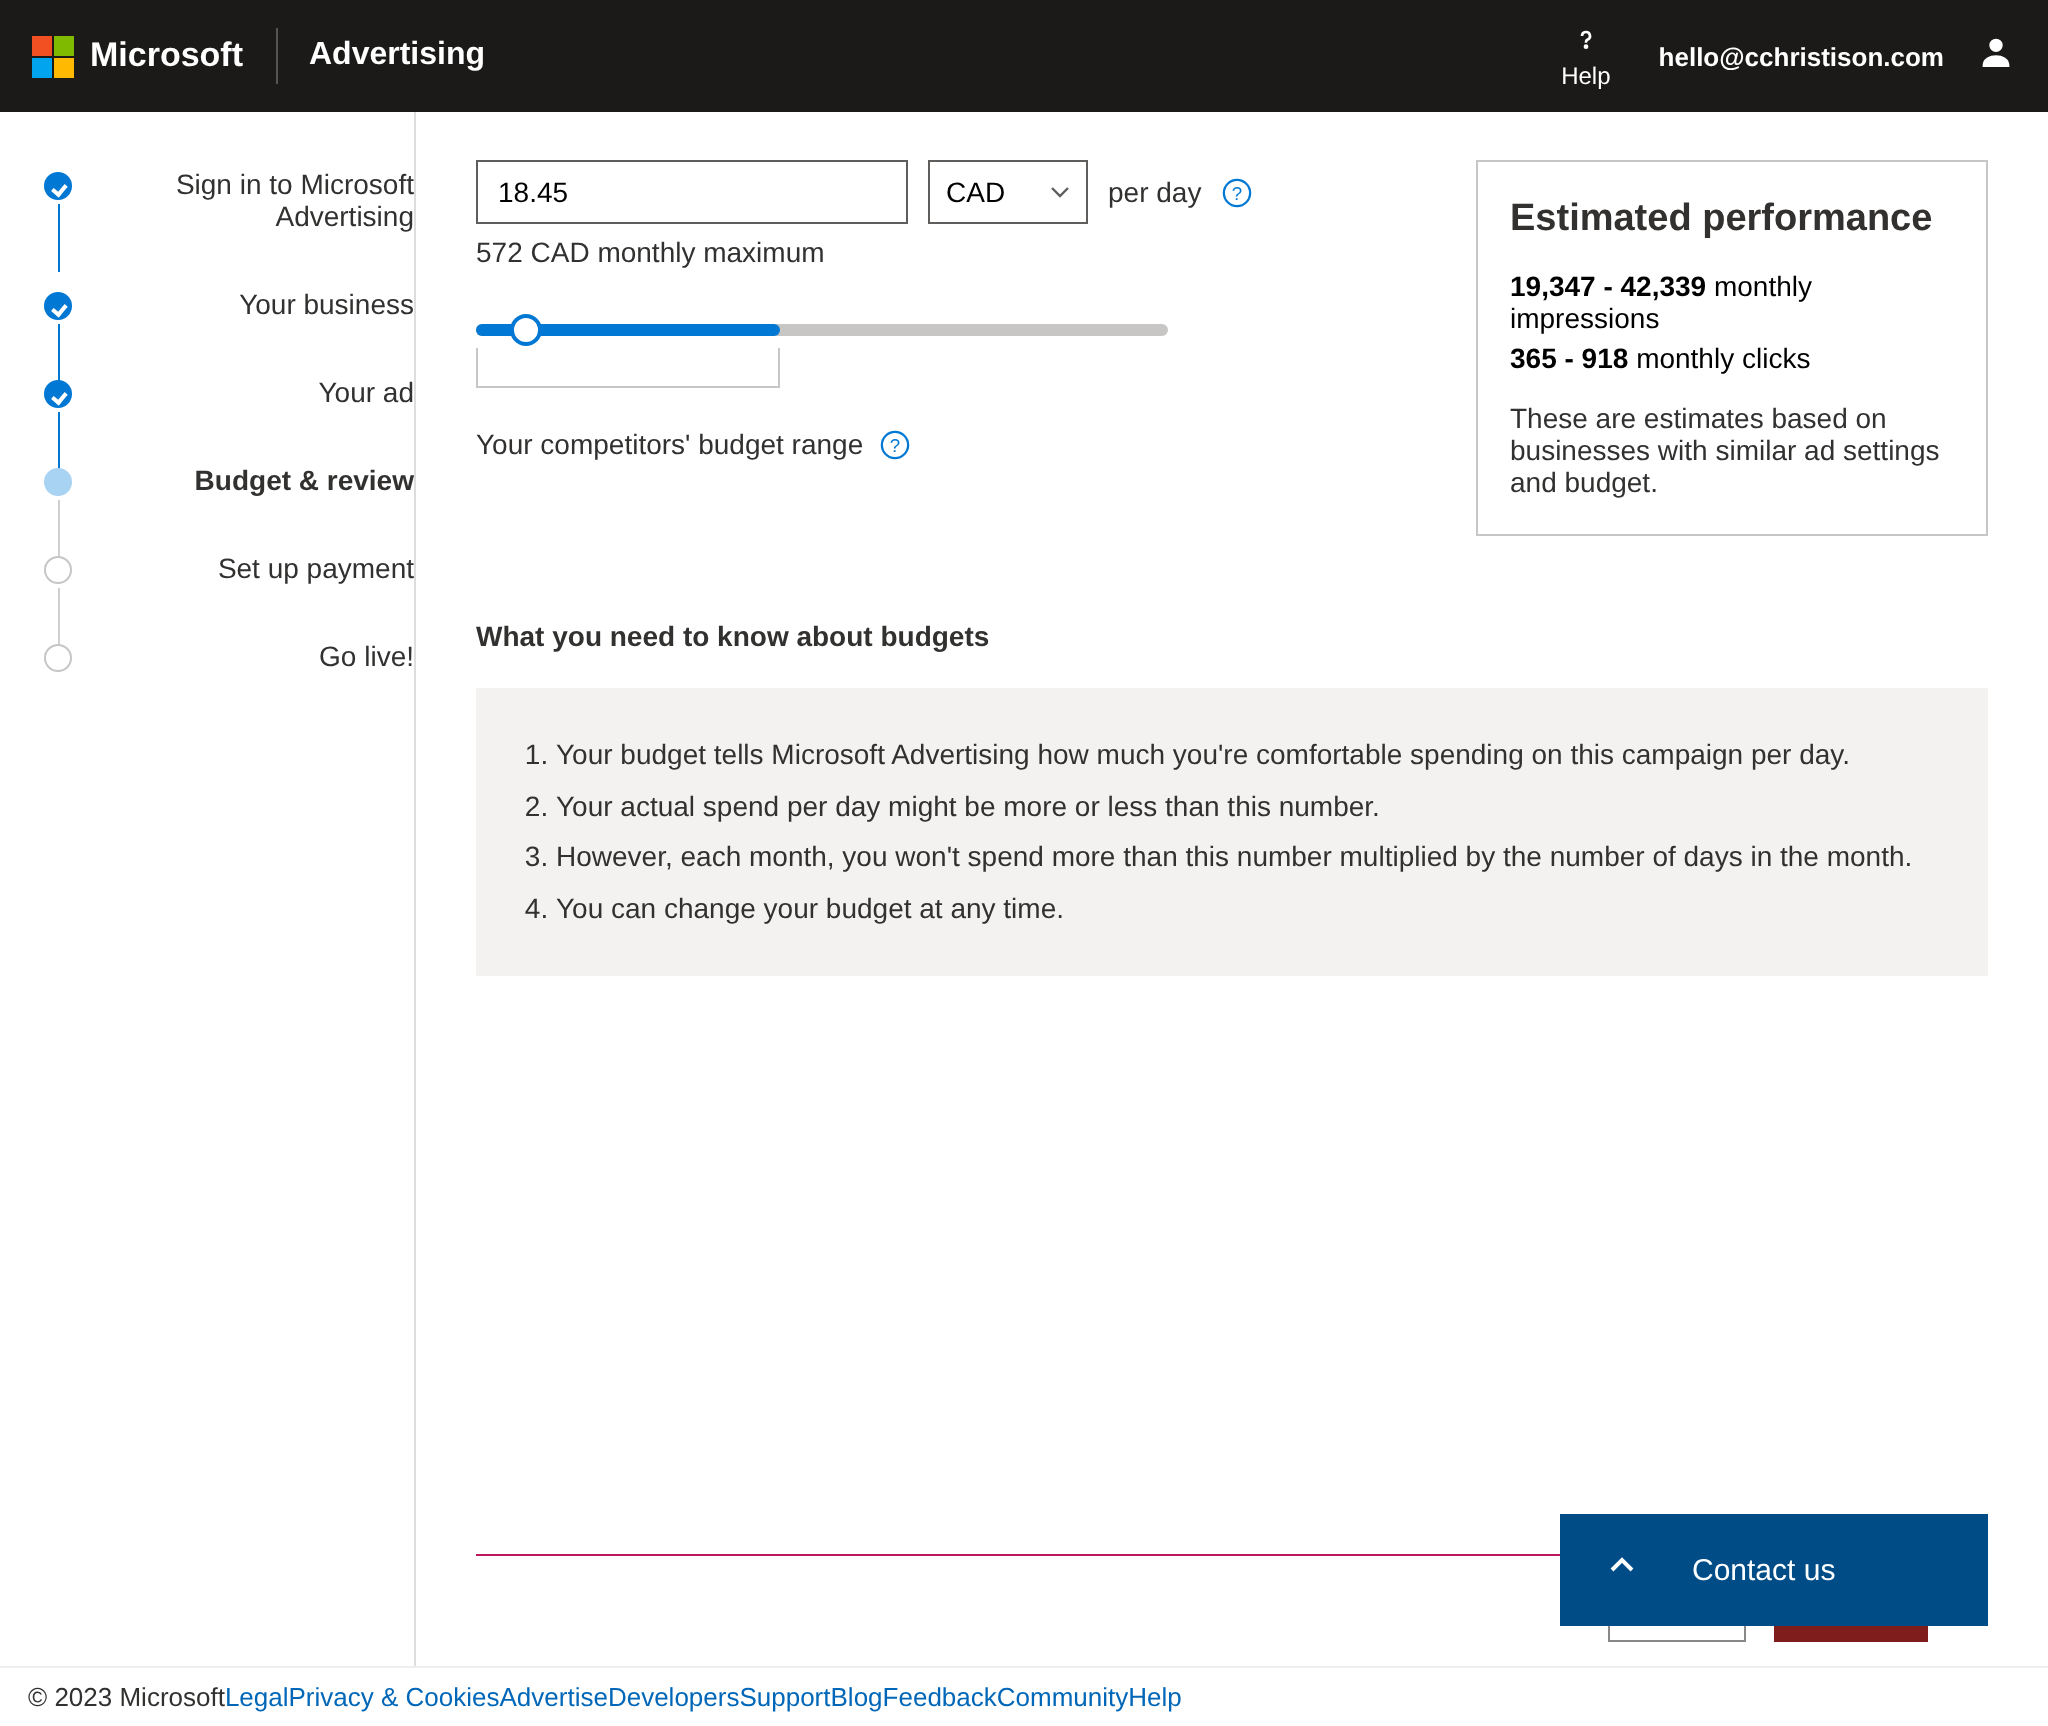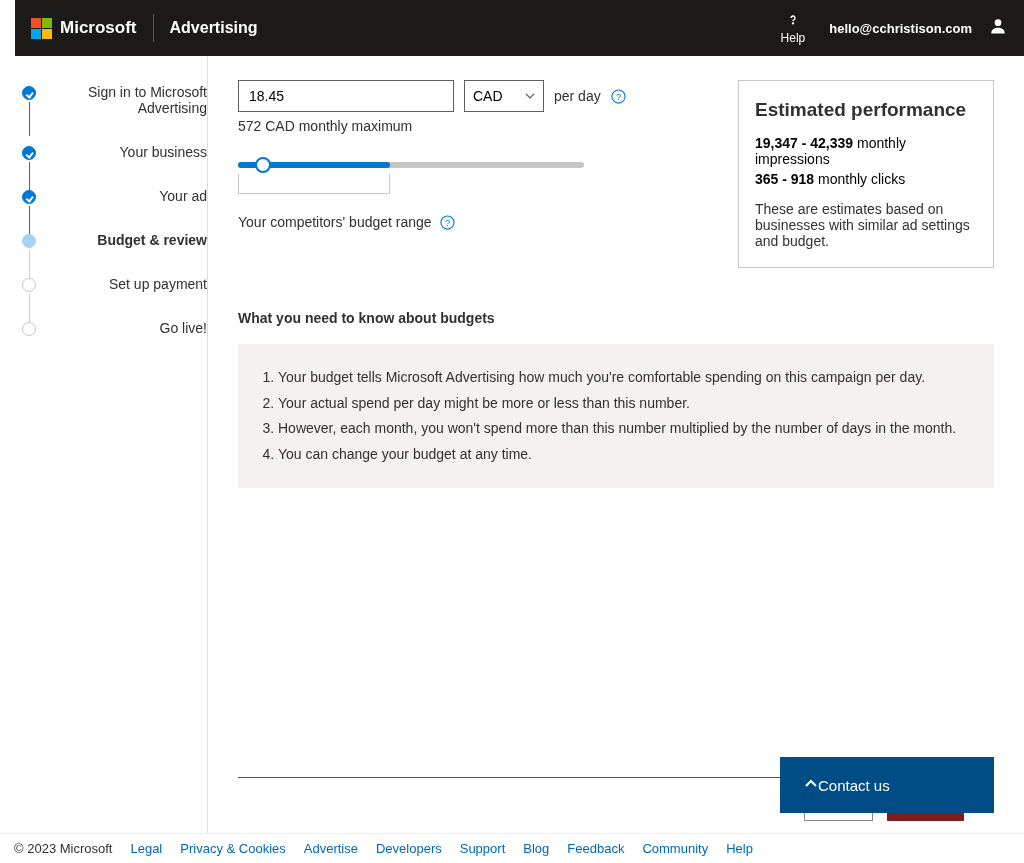--- a/index.html
+++ b/index.html
@@ -1,20 +1,20 @@
 <!DOCTYPE html>
 <html><head>
 <meta charset="utf-8">
 <style>
   * { box-sizing: border-box; margin: 0; padding: 0; font-family: "Segoe UI", -apple-system, BlinkMacSystemFont, sans-serif; }
   html, body { width: 100%; height: 100%; background: #fff; }
   body { display: flex; flex-direction: column; height: 863px; width: 1024px; overflow: hidden; }
 
   
-  .header { height: 56px; background: #1b1a19; color: #fff; display: flex; align-items: center; padding: 0 16px; margin-left: 15px; }
+  .header { height: 56px; background: #1b1a19; color: #fff; display: flex; align-items: center; padding: 0 16px; }
   .ms-logo { display: flex; align-items: center; gap: 8px; font-size: 17px; font-weight: 600; }
   .ms-logo .squares { display: grid; grid-template-columns: 10px 10px; grid-template-rows: 10px 10px; gap: 1px; }
   .ms-logo .squares span:nth-child(1){ background:#f25022; }
   .ms-logo .squares span:nth-child(2){ background:#7fba00; }
   .ms-logo .squares span:nth-child(3){ background:#00a4ef; }
   .ms-logo .squares span:nth-child(4){ background:#ffb900; }
   .header .divider { width: 1px; height: 28px; background: #555; margin: 0 16px; }
   .header .product { font-size: 16px; font-weight: 600; }
   .header .spacer { flex: 1; }
   .header .help { display: flex; flex-direction: column; align-items: center; font-size: 12px; cursor: pointer; margin-right: 24px; color:#fff; }
@@ -63,29 +63,29 @@
   .perf-card h3 { font-size:19px; font-weight:600; margin-bottom:14px; color:#323130; }
   .perf-line { margin-bottom:4px; }
   .perf-line .num { font-weight:700; }
   .perf-note { margin-top:14px; color:#323130; }
 
   .know-title { font-size:14px; font-weight:700; margin-top:42px; color:#323130; }
   .know-box { background:#f3f2f1; padding:18px 24px; margin-top:18px; }
   .know-box ol { list-style:decimal; padding-left:16px; }
   .know-box li { font-size:14px; color:#323130; margin:6px 0; line-height:1.4; }
 
-  .contact-btn { position:absolute; bottom:20px; right:30px; background:#004c87; color:#fff; height:56px; width:214px; display:flex; align-items:center; gap:0; padding:0 24px; font-size:15px; cursor:pointer; }
+  .contact-btn { position:absolute; bottom:20px; right:30px; background:#004c87; color:#fff; height:56px; width:214px; display:flex; align-items:center; gap:28px; padding:0 24px; font-size:15px; cursor:pointer; }
   .contact-btn svg { width:14px; height:14px; stroke:#fff; fill:none; stroke-width:2; }
 
   .bottom-bar { height:56px; border-top:1px solid #be185d; display:flex; align-items:center; padding:0 30px; gap:14px; margin-top:auto;justify-content:flex-end; }
   .btn-back { height:30px; padding:0 18px; font-size:14px; border:1px solid #8a8886; background:#fff; cursor:pointer; }
   .btn-next { height:30px; padding:0 24px; font-size:14px; background:#7f1d1d; color:#fff; border:none; cursor:pointer; }
 
   
-  .footer { height:30px; background:#fff; border-top:1px solid #eee; display:flex; align-items:center; padding:0 14px; font-size:13px; gap:18px; }
+  .footer { height:30px; background:#fff; border-top:1px solid #eee; display:flex; align-items:center; padding:0 14px; font-size:13px; }
   .footer .copy { color:#323130; }
   .footer a { color:#0067b8; text-decoration:none; cursor:pointer; }
 </style>
 </head>
 <body>
 
 <div class="header">
   <div class="ms-logo">
     <div class="squares">
         <span></span>

